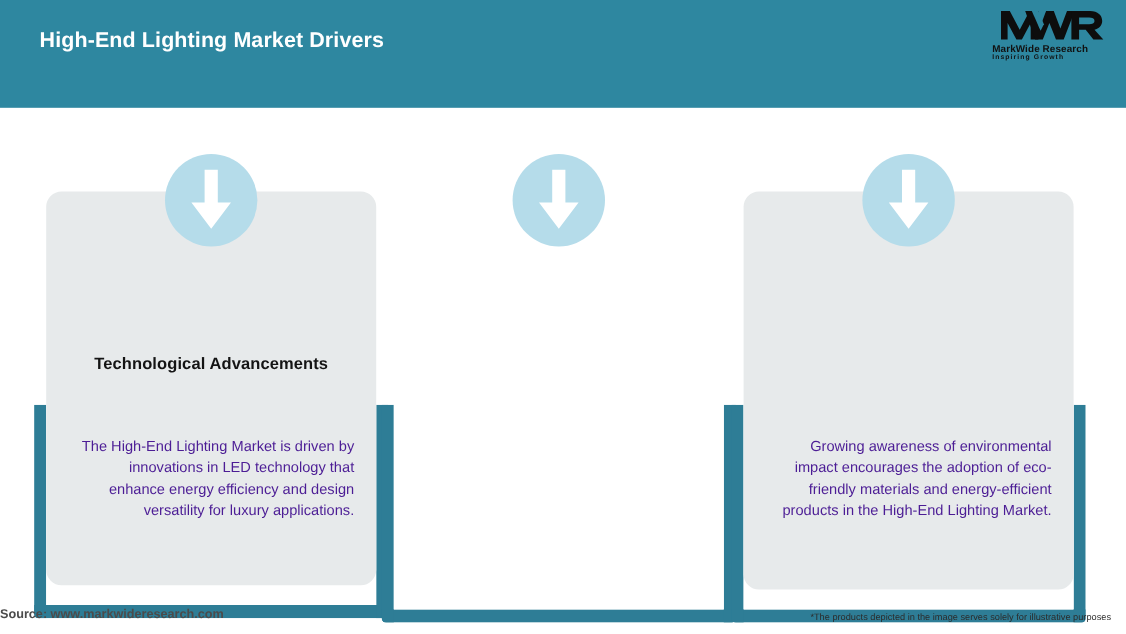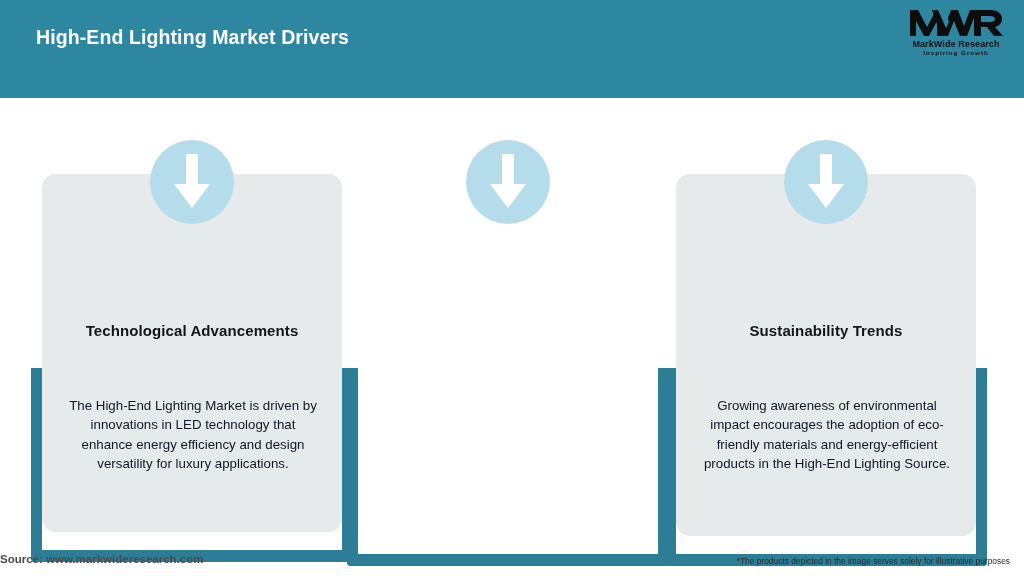--- a/index.html
+++ b/index.html
@@ -35,21 +35,20 @@
     white-space: nowrap;
   }
 
   
   .logo-wrap {
     position: absolute;
     right: 14px;
     top: 8px;
     width: 108px;
     height: 52px;
-    text-align: center;
   }
   .logo-mark {
     display: block;
     margin: 0 auto;
   }
   .logo-name {
     display: block;
     font-size: 9px;
     font-weight: bold;
     color: #111111;
@@ -141,22 +140,22 @@
     color: #141414;
     letter-spacing: 0.1px;
   }
   .card-body {
     position: absolute;
     left: 22px;
     right: 20px;
     top: 222px;
     font-size: 13.3px;
     line-height: 19.3px;
-    color: #0f172a;
-    text-align: center;
+    color: #4c1d95;
+    text-align: right;
   }
 
   
   .footer-source {
     position: absolute;
     left: 0;
     top: 553px;
     width: 1024px;
     text-align: left;
     font-size: 11.5px;
@@ -213,22 +212,21 @@
     <div class="icon-circle">
       <svg width="40" height="56" viewBox="0 0 40 56">
         <path d="M14 0 L26 0 L26 30 L38 30 L20 54 L2 30 L14 30 Z" fill="#ffffff"></path>
       </svg>
     </div>
   </div>
 
   <div class="card-slot slot-3">
     <div class="bracket"></div>
     <div class="card">
-      <div class="card-title">Sustainability Trends</div>
-      <div class="card-body">Growing awareness of environmental impact encourages the adoption of eco-friendly materials and energy-efficient products in the High-End Lighting Source.</div>
+      <div class="card-body">Growing awareness of environmental impact encourages the adoption of eco-friendly materials and energy-efficient products in the High-End Lighting Market.</div>
     </div>
     <div class="icon-circle">
       <svg width="40" height="56" viewBox="0 0 40 56">
         <path d="M14 0 L26 0 L26 30 L38 30 L20 54 L2 30 L14 30 Z" fill="#ffffff"></path>
       </svg>
     </div>
   </div>
 
 </div>
 

